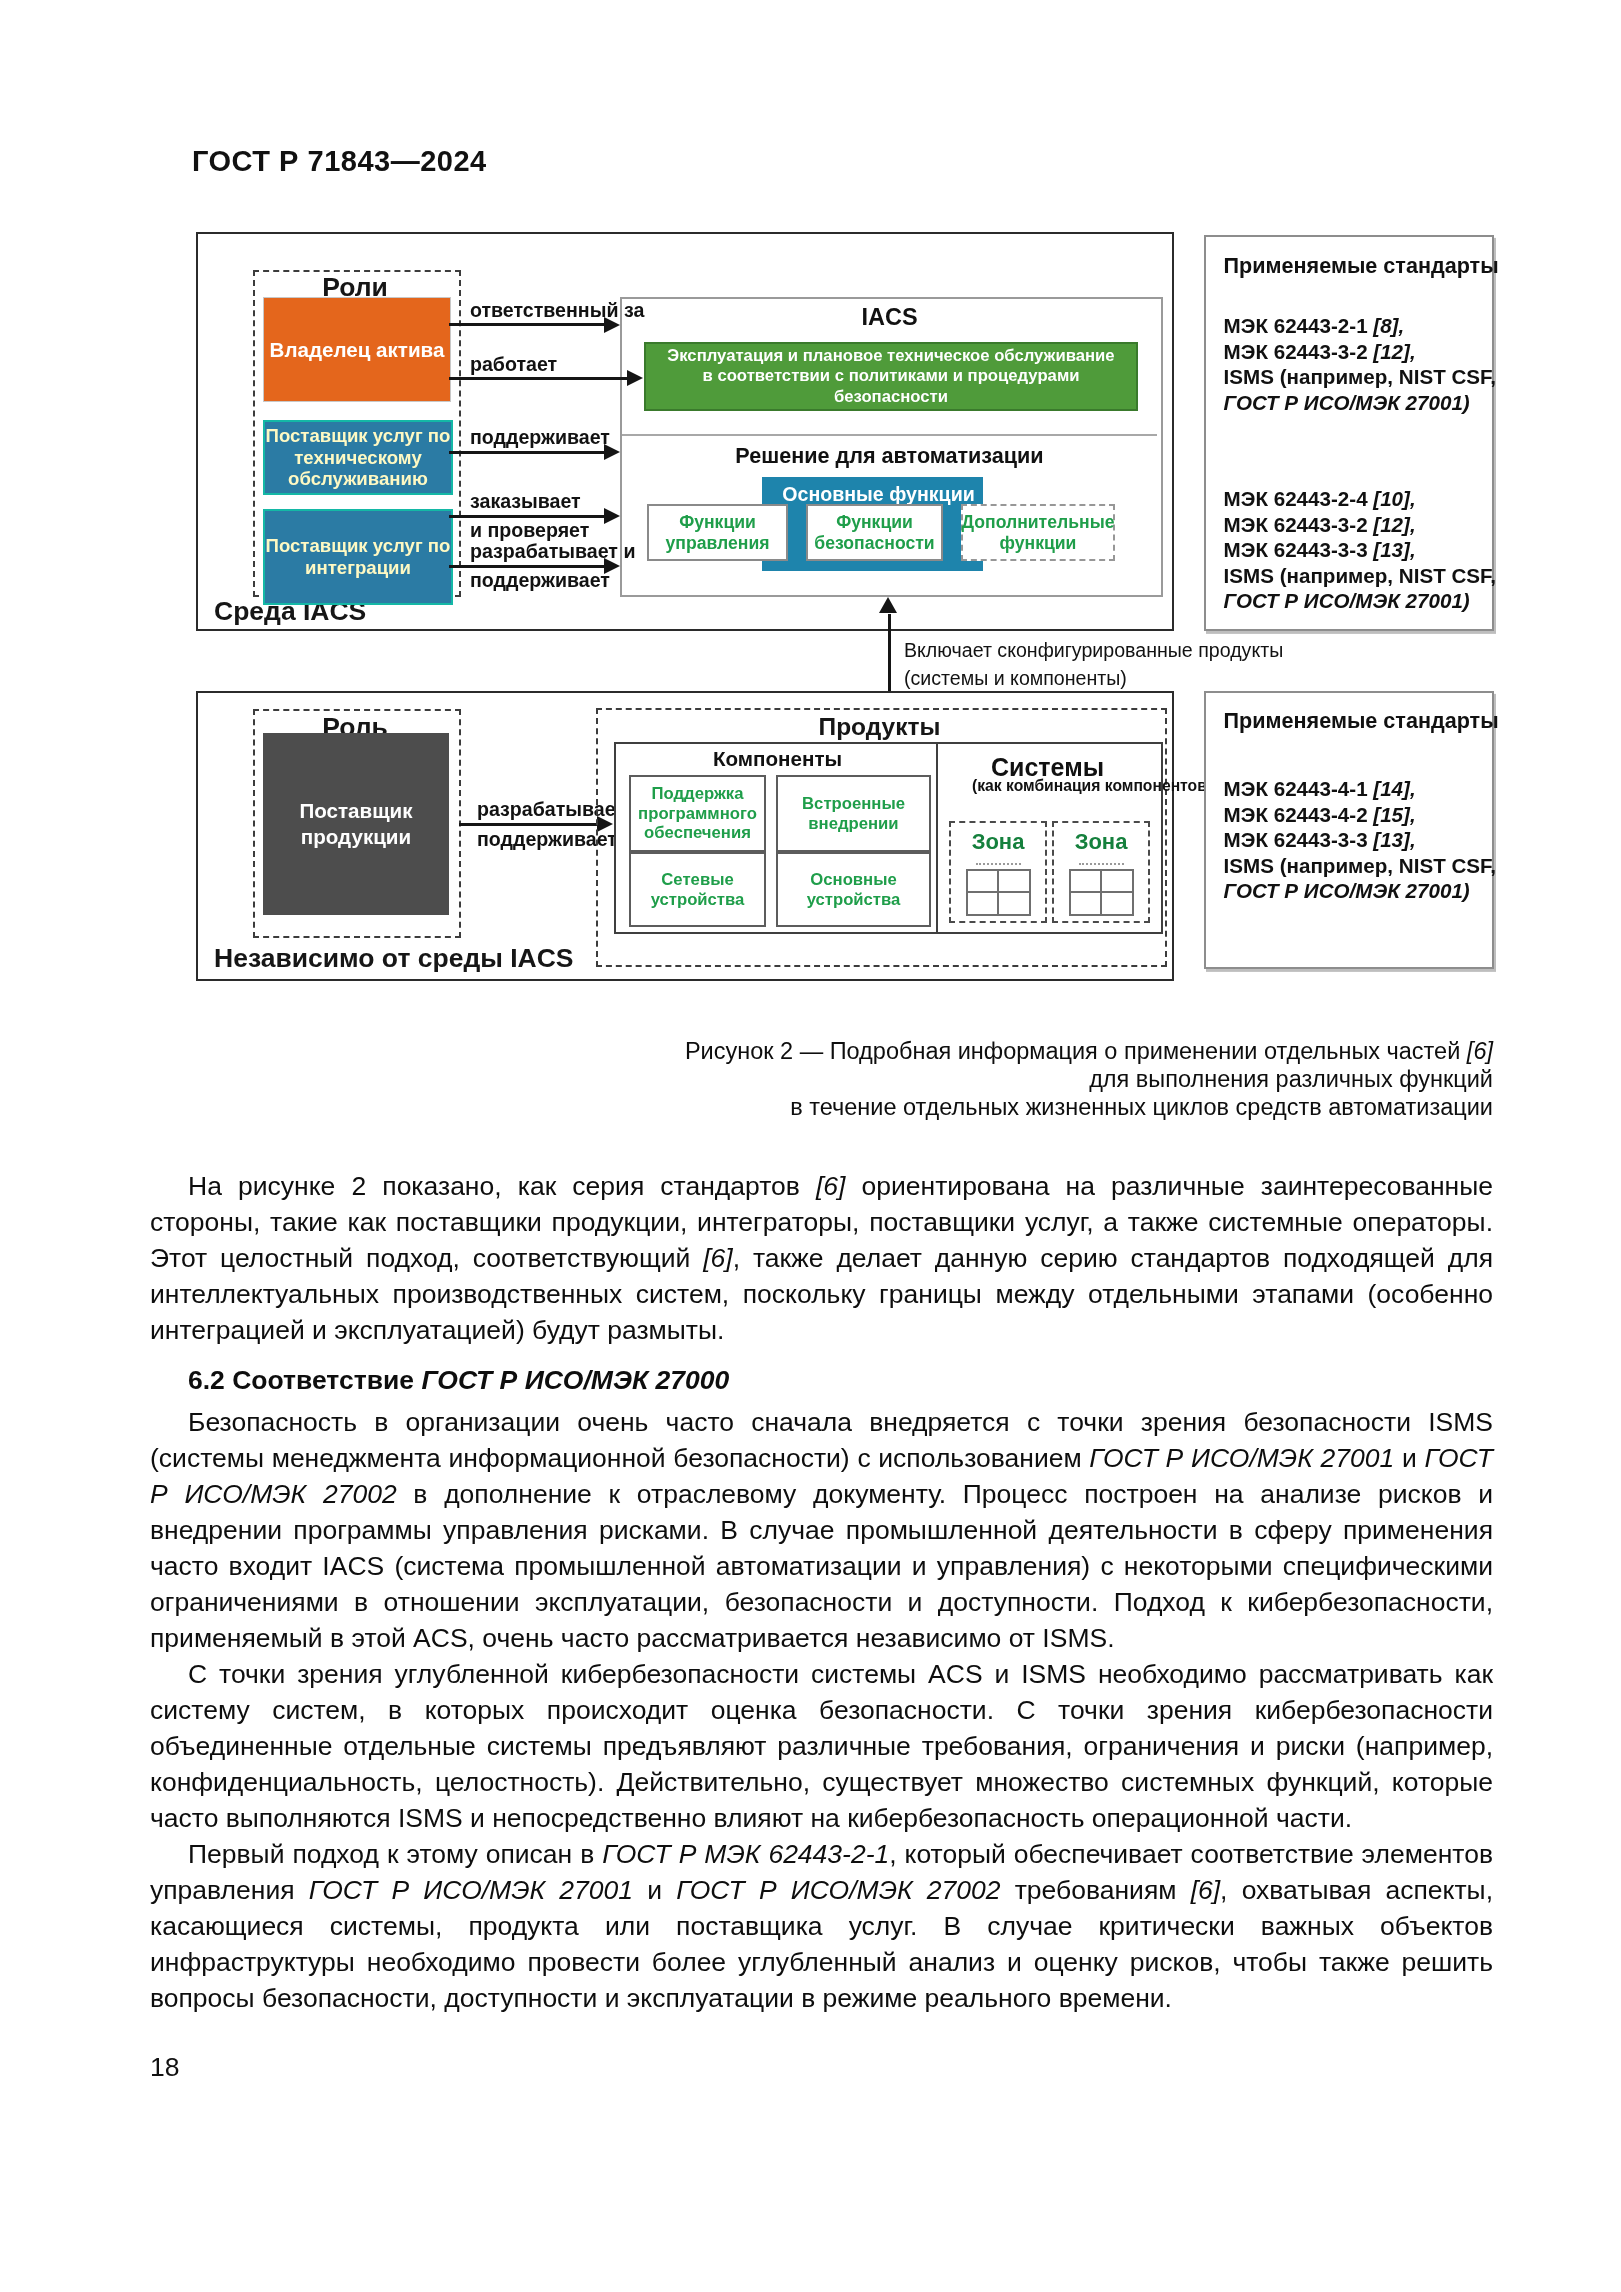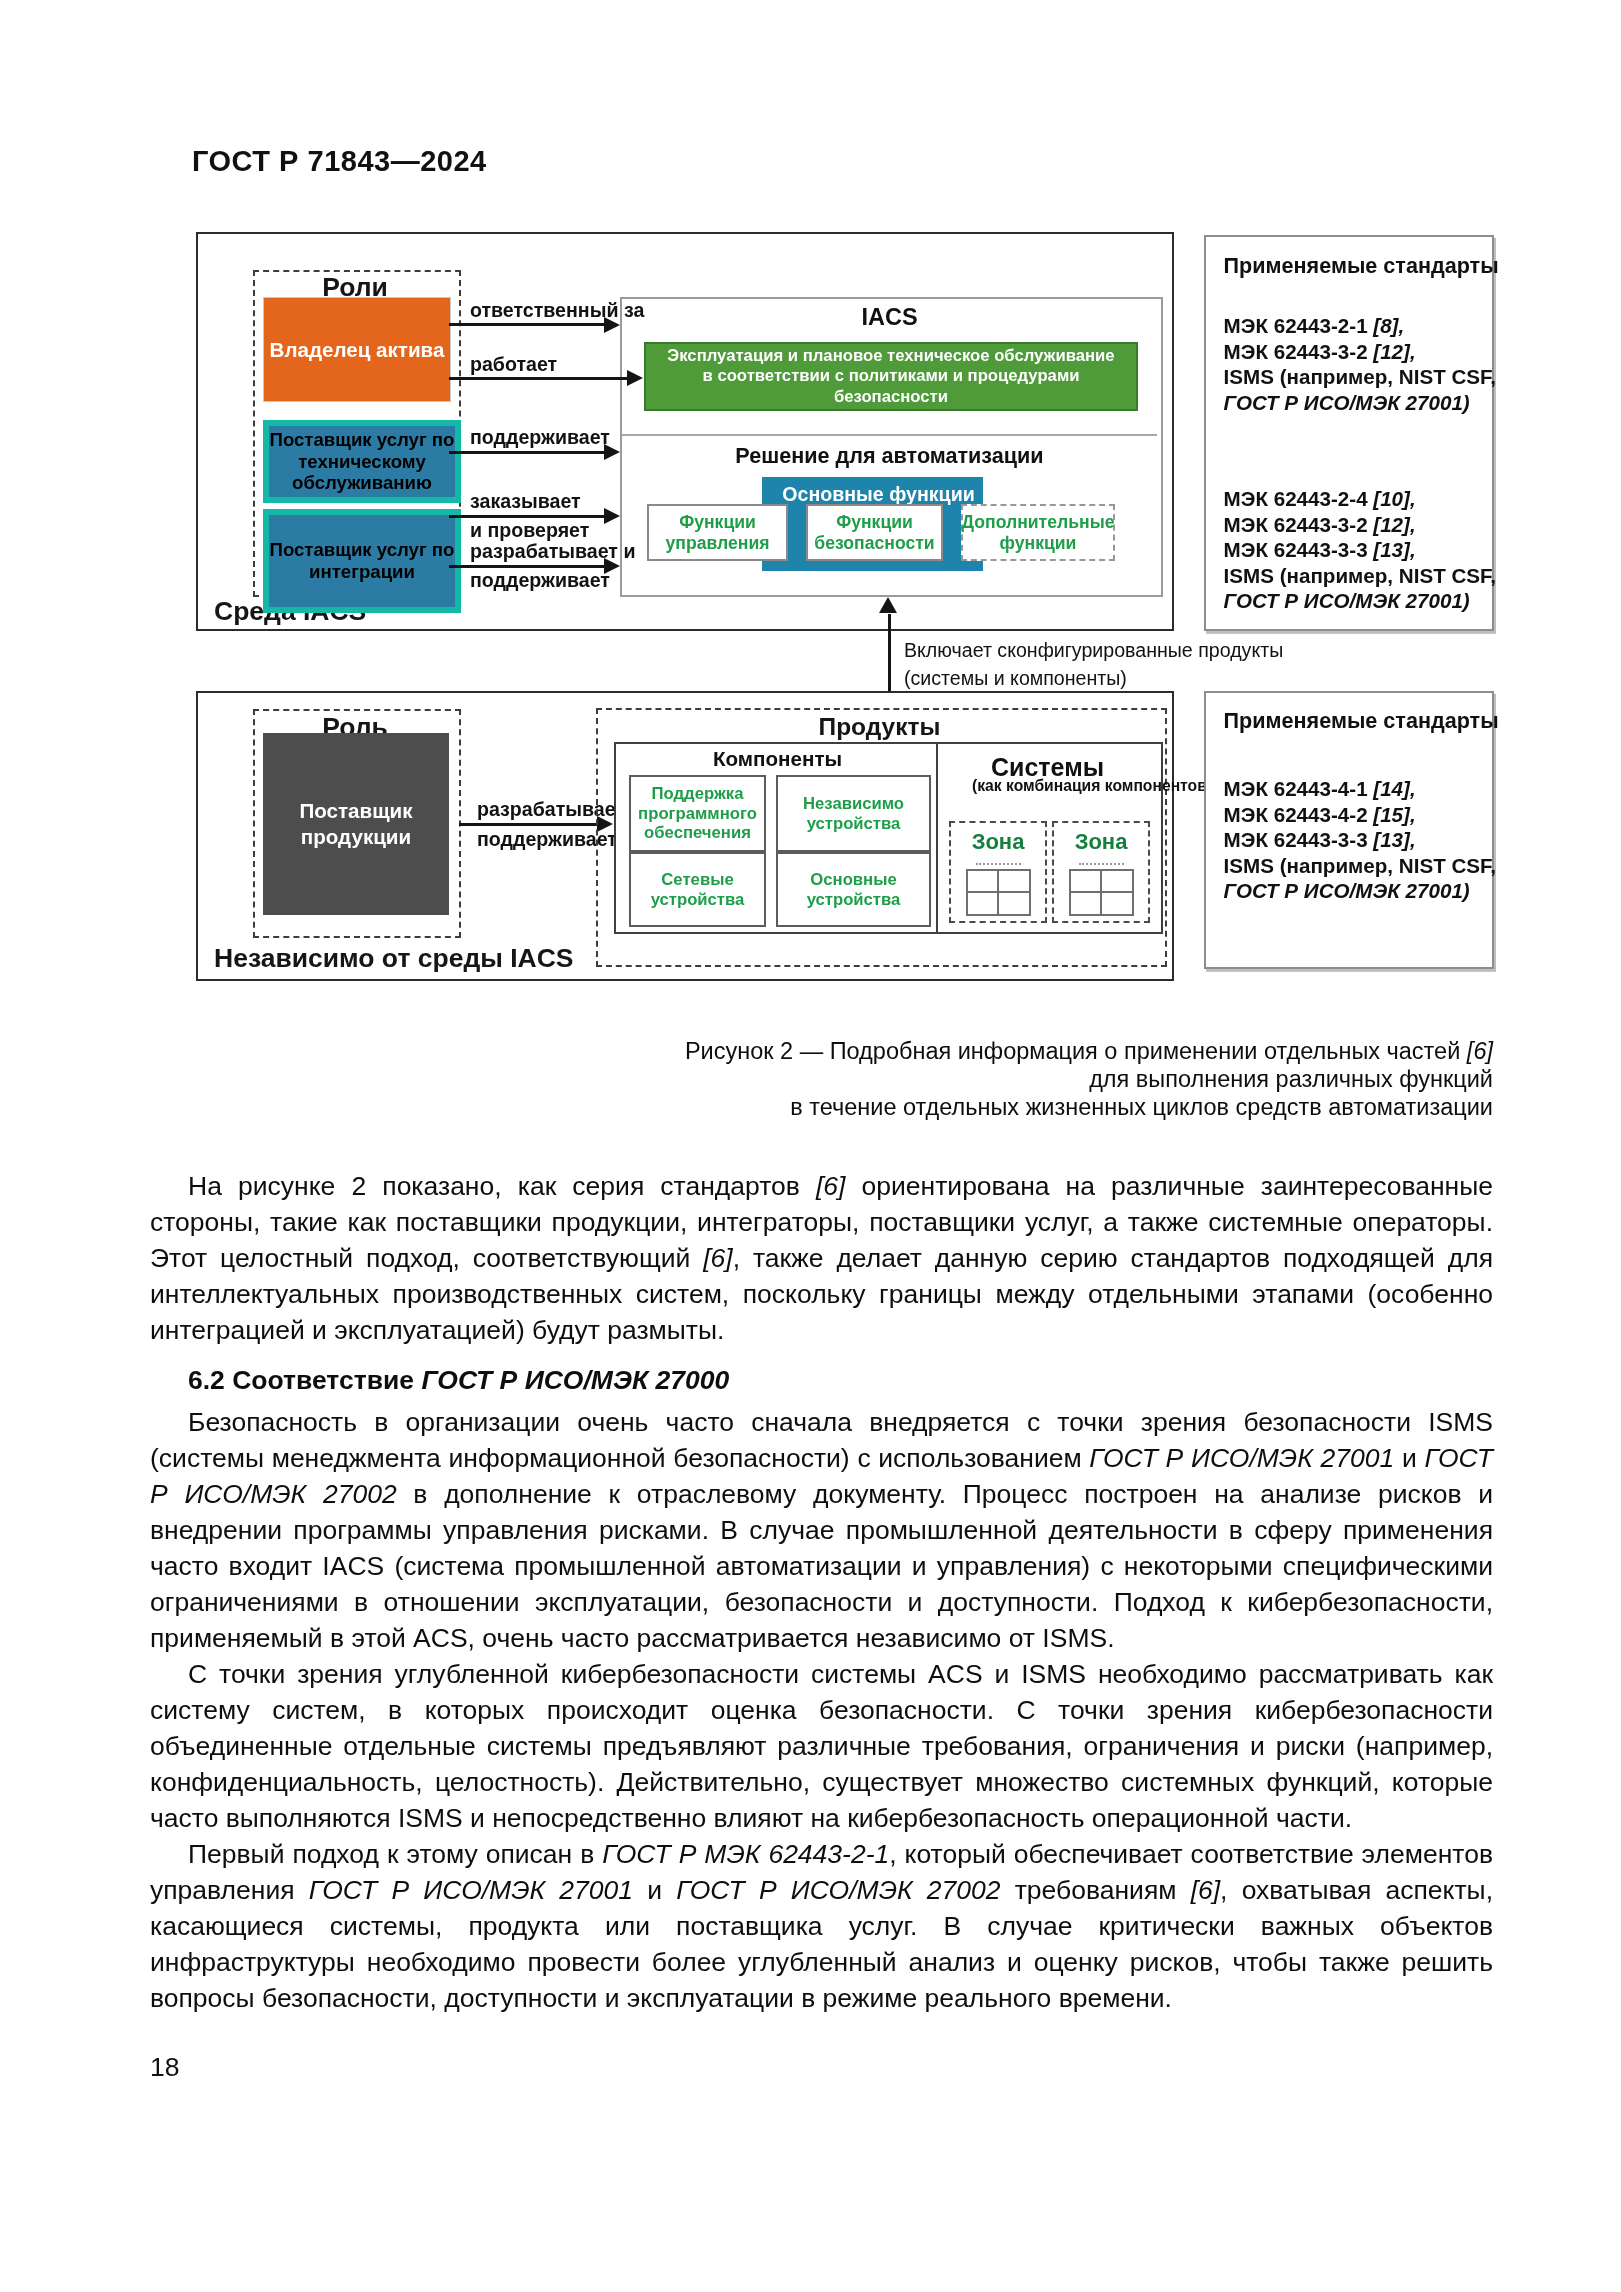--- a/index.html
+++ b/index.html
@@ -12,21 +12,21 @@
   .nw{white-space:nowrap;}
 
   .hdr{position:absolute;font-weight:bold;font-size:29px;letter-spacing:0.5px;}
 
   
   .outer{border:2.9px solid #2b2b2b;background:#fff;}
   .dash{border:2px dashed #3c3c3c;}
   .fig26{font-size:26.5px;color:#161616;}
   .fig25{font-size:24.5px;color:#161616;}
   .role-orange{background:#e4661c;border:1px solid #c8c8c8;color:#fff;}
-  .role-blue{background:#2b7ba4;border:6px solid #14b8a6;color:#000000;}
+  .role-blue{background:#2b7ba4;border:2px solid #14b8a6;color:#fef9c3;}
   .role-dark{background:#4d4d4d;color:#fff;}
   .iacsbox{border:2px solid #9a9a9a;background:#fff;}
   .greenbox{background:#4f9b3a;border:2px solid #3a7a2c;color:#fff;}
   .tealbox{background:#1e84ac;color:#fff;}
   .fnbox{background:#fff;border:2px solid #8a8a8a;color:#1f9e4a;font-weight:bold;
          font-size:17.6px;line-height:20.6px;display:flex;align-items:center;justify-content:center;text-align:center;}
   .fnbox.dashed{border:2px dashed #979797;}
   .compbox{background:#fff;border:2px solid #5c5c5c;color:#1f9e4a;font-weight:bold;
            font-size:16.7px;line-height:19.6px;display:flex;align-items:center;justify-content:center;text-align:center;}
   .solidthin{border:2px solid #3f3f3f;background:#fff;}
@@ -169,21 +169,21 @@
 
   <div class="abs dash" style="left:596px;top:708px;width:567px;height:255px;"></div>
   <div class="abs b fig25 ctr" style="left:596px;top:713px;width:567px;">Продукты</div>
 
   <div class="abs solidthin" style="left:614px;top:742px;width:327px;height:188px;"></div>
   <div class="abs b ctr" style="left:614px;top:747px;width:327px;font-size:20.6px;">Компоненты</div>
   <div class="abs compbox" style="left:629px;top:775px;width:133px;height:73px;">
     <span>Поддержка программного обеспечения</span>
   </div>
   <div class="abs compbox" style="left:776px;top:775px;width:151px;height:73px;">
-    <span>Независимо устройства</span>
+    <span>Встроенные внедрении</span>
   </div>
   <div class="abs compbox" style="left:629px;top:852px;width:133px;height:71px;">
     <span>Сетевые устройства</span>
   </div>
   <div class="abs compbox" style="left:776px;top:852px;width:151px;height:71px;">
     <span>Основные устройства</span>
   </div>
 
   <div class="abs solidthin" style="left:936px;top:742px;width:223px;height:188px;"></div>
   <div class="abs b ctr nw" style="left:936px;top:753px;width:223px;font-size:25px;">Системы</div>

